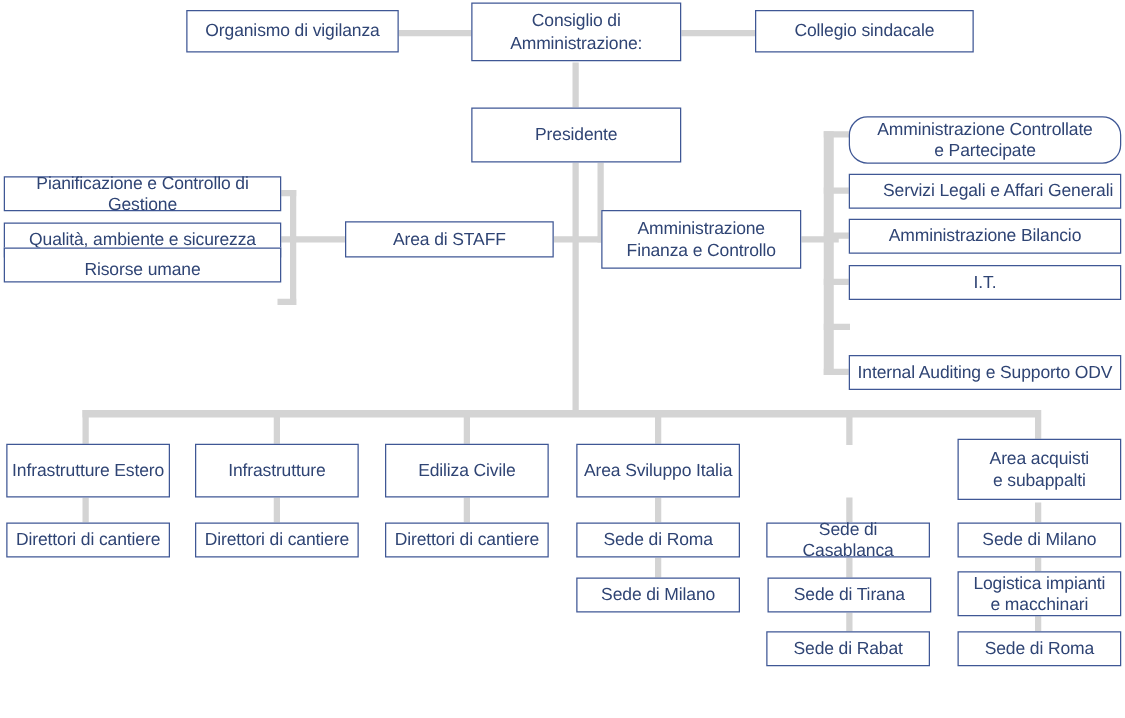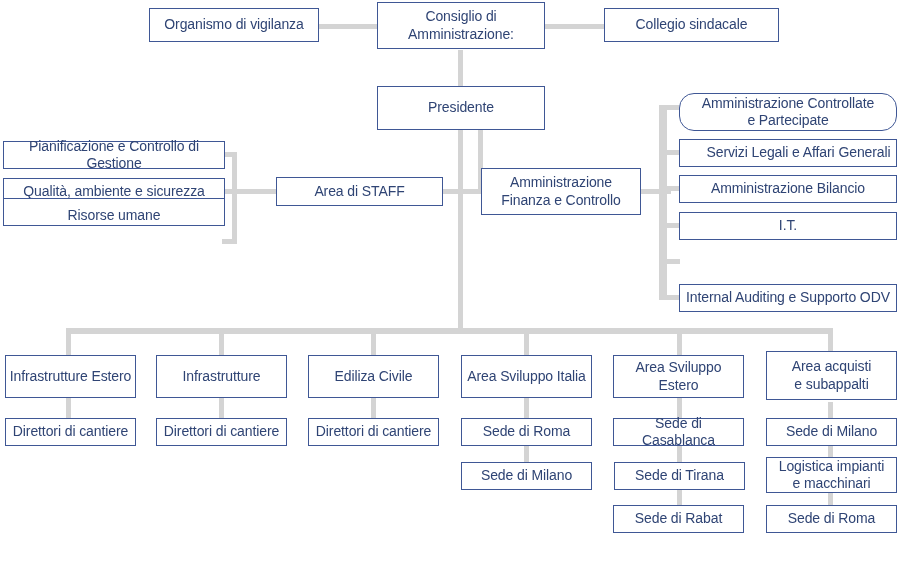--- a/index.html
+++ b/index.html
@@ -191,23 +191,20 @@
   <div class="node" style="left:461px; top:355px; width:131px; height:43px;">
     <span class="lbl">Area Sviluppo Italia</span>
   </div>
   <div class="node" style="left:461px; top:418px; width:131px; height:28px;">
     <span class="lbl">Sede di Roma</span>
   </div>
   <div class="node" style="left:461px; top:462px; width:131px; height:28px;">
     <span class="lbl">Sede di Milano</span>
   </div>
 
-  <div class="node" style="left:613px; top:355px; width:131px; height:43px;">
-    <span class="lbl">Area Sviluppo Estero</span>
-  </div>
   <div class="node" style="left:613px; top:418px; width:131px; height:28px;">
     <span class="lbl">Sede di Casablanca</span>
   </div>
   <div class="node" style="left:614px; top:462px; width:131px; height:28px;">
     <span class="lbl">Sede di Tirana</span>
   </div>
   <div class="node" style="left:613px; top:505px; width:131px; height:28px;">
     <span class="lbl">Sede di Rabat</span>
   </div>
 

